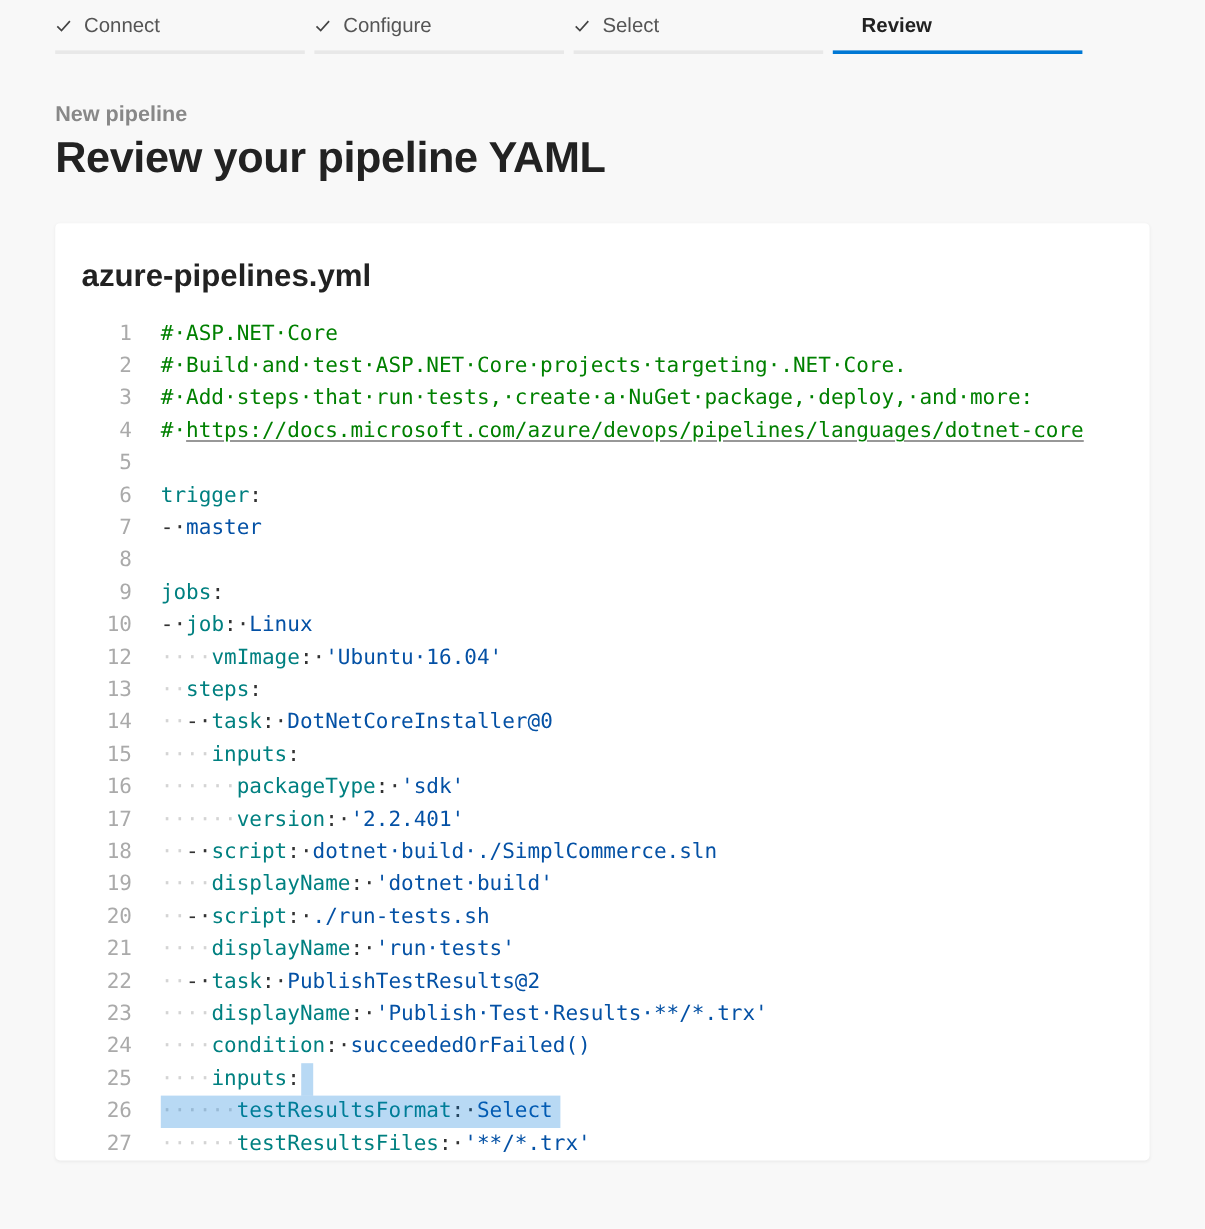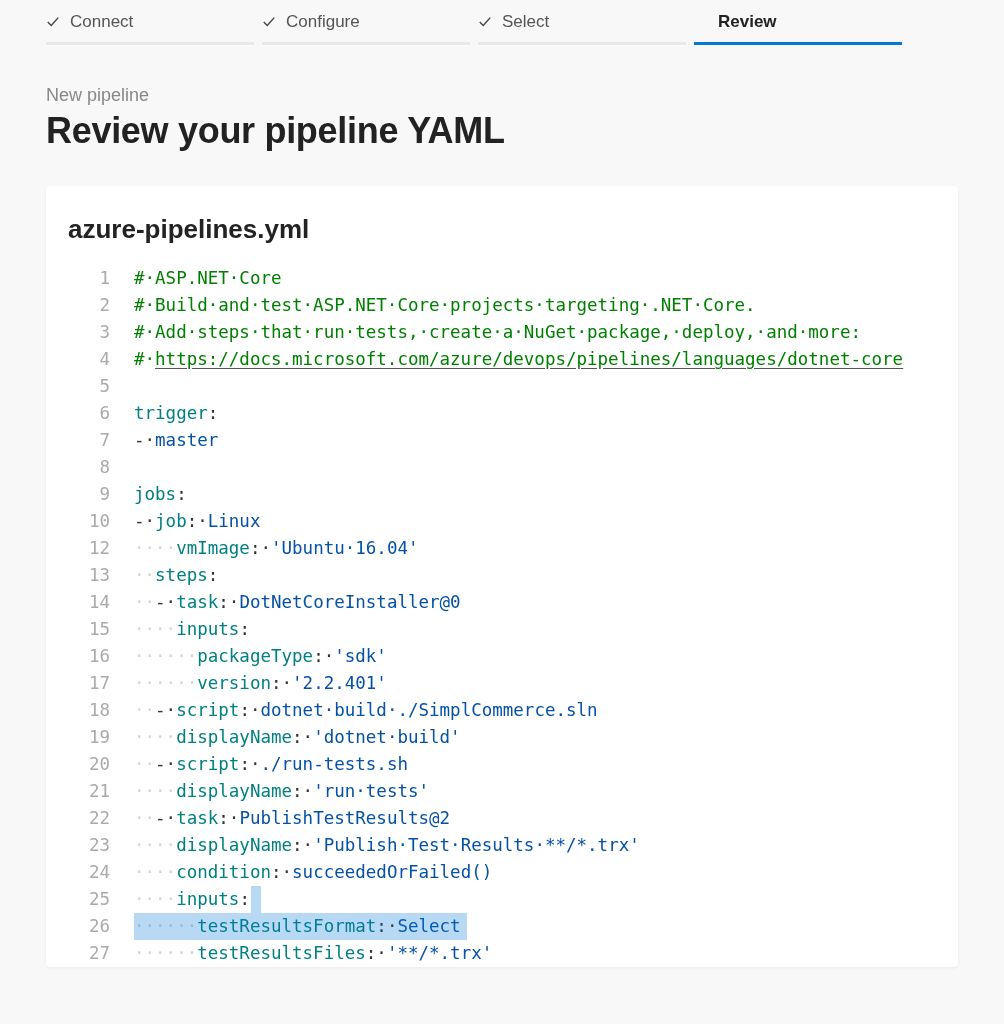--- a/index.html
+++ b/index.html
@@ -40,21 +40,21 @@
     align-items: center;
     justify-content: center;
   }
   .check-icon svg { stroke: #444; stroke-width: 1.6; fill: none; }
   .wizard-step.active .check-icon { visibility: hidden; }
 
   .page-header { padding: 40px 46px 18px 46px; }
   .breadcrumb {
     font-size: 18px;
     color: #888;
-    font-weight: 400;
+    font-weight: 700;
     margin-bottom: 4px;
   }
   .page-title {
     font-size: 36px;
     font-weight: 700;
     color: #222;
     letter-spacing: -0.3px;
   }
 
   .card {

